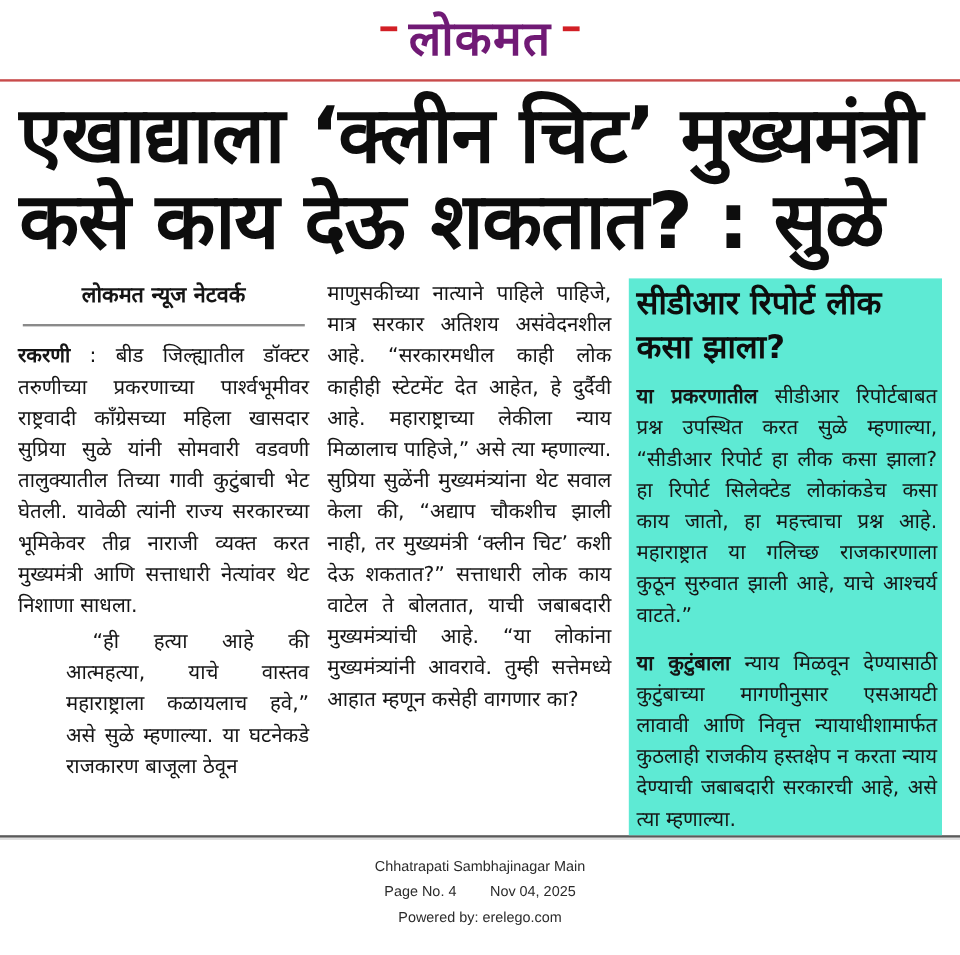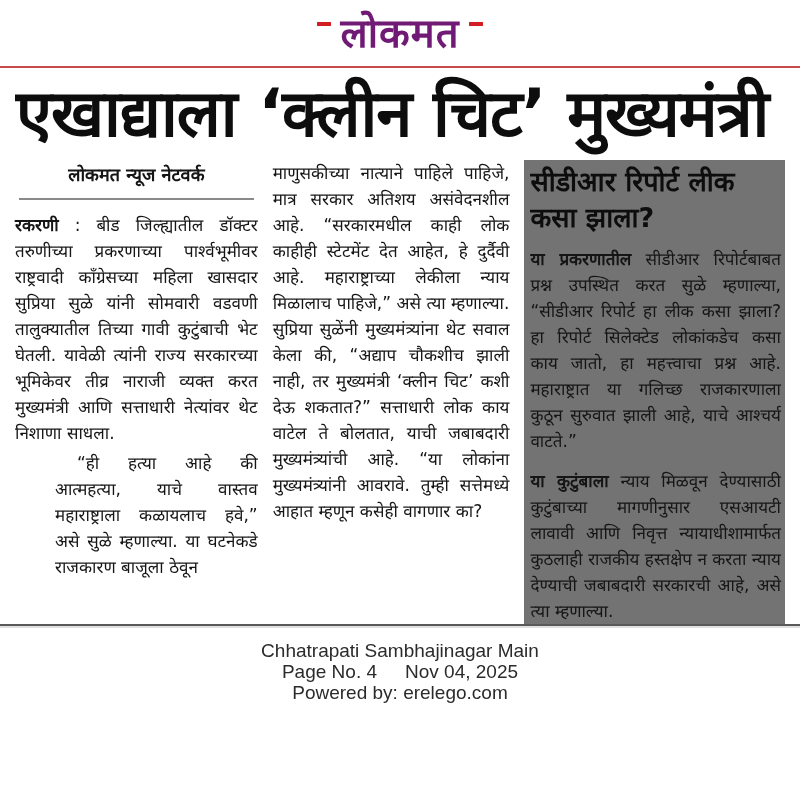--- a/index.html
+++ b/index.html
@@ -48,21 +48,21 @@
   }
   .col{
     text-align:justify;
     font-size:17px;
     line-height:26px;
   }
   .col1{width:246px;}
   .col2{width:240px;}
   .col3{
     width:264px;
-    background:#737373;
+    background:#5eead4;
     padding:2px 4px 0 6px;
     box-sizing:border-box;
   }
   .byline{
     text-align:center;
     font-weight:bold;
     font-size:18px;
     padding:2px 0 10px 0;
     border-bottom:2px solid #8a8a8a;
     margin:0 4px 12px 4px;
@@ -80,41 +80,42 @@
   }
   .col3 .para{margin-bottom:14px;}
   .bottom-rule{
     border:0;border-top:2px solid #5a5a5a;
     box-shadow:0 2px 0 rgba(0,0,0,0.12);
     margin:0;width:800px;
   }
   .footer{
     text-align:center;
     font-family:"Liberation Sans","DejaVu Sans",sans-serif;
-    font-size:19px;
+    font-size:12px;
     color:#2b2b2b;
     line-height:21px;
     padding-top:14px;
   }
   .footer .row{white-space:pre;}
   .footer .page-no{margin-right:28px;text-align:right;}
 </style>
 </head>
 <body>
 
 <div class="masthead">
   <div class="logo-dash"></div>
   <div class="logo-text">लोकमत</div>
   <div class="logo-dash"></div>
 </div>
 
 <hr class="red-rule">
 
 <div class="headline">
   <div>एखाद्याला ‘क्लीन चिट’ मुख्यमंत्री</div>
+  <div>कसे काय देऊ शकतात? : सुळे</div>
 </div>
 
 <div class="article">
 
   <div class="col col1">
     <div class="byline">लोकमत न्यूज नेटवर्क</div>
     <p class="para"><span class="lead">रकरणी</span><span> : बीड जिल्ह्यातील डॉक्टर तरुणीच्या प्रकरणाच्या पार्श्वभूमीवर राष्ट्रवादी काँग्रेसच्या महिला खासदार सुप्रिया सुळे यांनी सोमवारी वडवणी तालुक्यातील तिच्या गावी कुटुंबाची भेट घेतली. यावेळी त्यांनी राज्य सरकारच्या भूमिकेवर तीव्र नाराजी व्यक्त करत मुख्यमंत्री आणि सत्ताधारी नेत्यांवर थेट निशाणा साधला.</span></p>
     <p class="para para-indent"><span>“ही हत्या आहे की आत्महत्या, याचे वास्तव महाराष्ट्राला कळायलाच हवे,” असे सुळे म्हणाल्या. या घटनेकडे राजकारण बाजूला ठेवून</span></p>
   </div>
 

